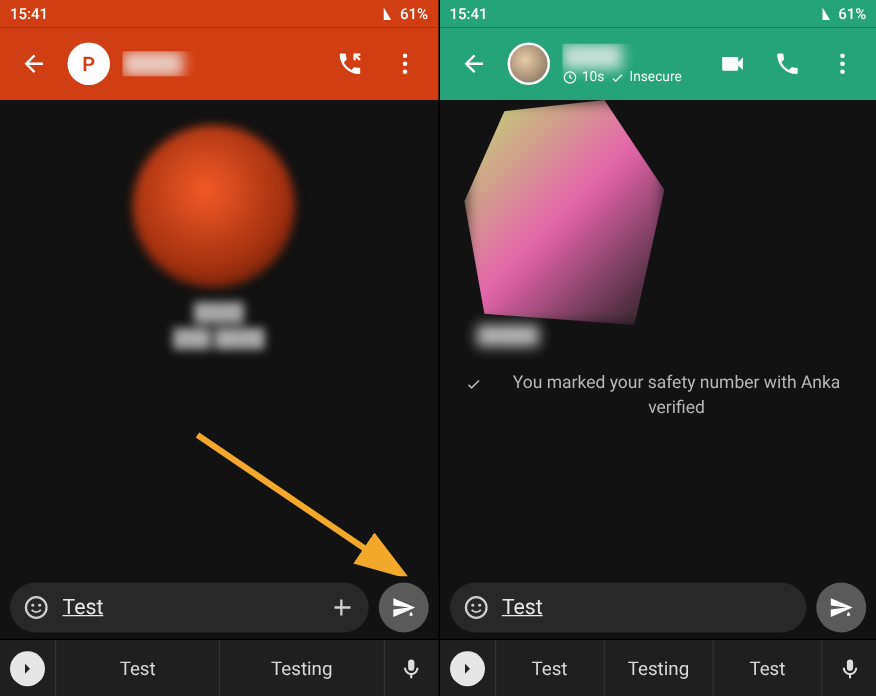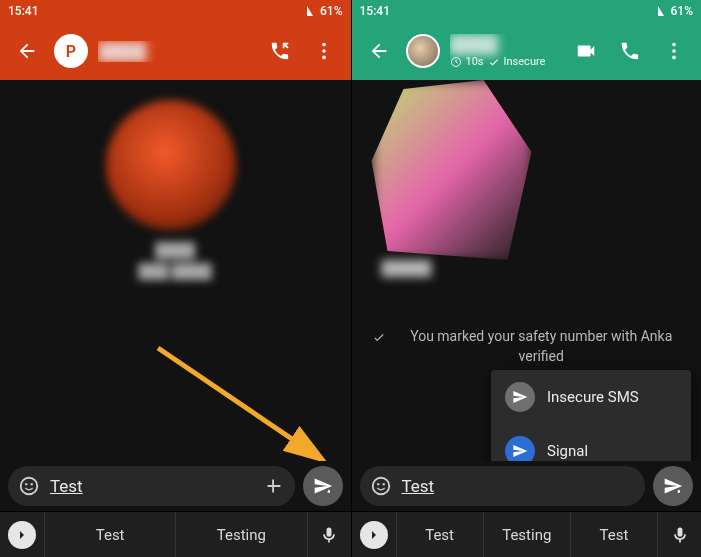--- a/index.html
+++ b/index.html
@@ -22,21 +22,21 @@
   .sub { font-size: 11px; display:flex; align-items:flex-end; gap:4px; opacity:.95; }
   .icbtn { width: 34px; height:34px; display:flex; align-items:center; justify-content:center; border-radius:50%; }
   .icbtn svg { width:22px; height:22px; fill:#fff; }
 
   .content { flex:1; position:relative; overflow:hidden; }
   .pixblock { position:absolute; filter: blur(4px); image-rendering: pixelated; }
   .px1 { top:20px; left:106px; width:130px; height:130px; border-radius:50%; background: radial-gradient(circle at 45% 40%, #f25a2a, #a2300f 60%, #3a1306 100%); }
   .pxname { position:absolute; top:160px; left:100px; width:150px; text-align:center; color:#aaa; filter:blur(4px); font-size:14px; line-height:1.5; }
   .px2 { top:0px; left:20px; width:160px; height:180px; background: linear-gradient(135deg,#b2ce72,#d46aa3,#2e2e2e); clip-path: polygon(20% 5%, 70% 0%, 100% 40%, 85% 100%, 10% 95%, 0% 45%); filter:blur(6px) contrast(1.2); }
   .px2name { position:absolute; top:180px; left:30px; width:80px; color:#bbb; filter:blur(5px); font-size:14px; }
-  .sysmsg { position:absolute; top:217px; left:20px; right:10px; text-align:center; color:#b8b8b8; font-size:14px; display:flex; gap:6px; align-items:flex-start; justify-content:center; line-height:1.4;margin-top:30px; }
+  .sysmsg { position:absolute; top:217px; left:20px; right:10px; text-align:center; color:#b8b8b8; font-size:14px; display:flex; gap:6px; align-items:flex-start; justify-content:center; line-height:1.4; }
   .sysmsg svg { flex:0 0 14px; margin-top:3px; fill:#b8b8b8; }
 
   .popup { position:absolute; right:10px; top:290px; width:200px; background:#2c2c2c; border-radius:4px; box-shadow:0 4px 14px rgba(0,0,0,.6); overflow:hidden; }
   .popup-item { display:flex; align-items:center; gap:12px; padding:12px 14px; font-size:15px; color:#eaeaea; }
   .circ { width:30px; height:30px; border-radius:50%; display:flex; align-items:center; justify-content:center; }
   .circ svg { width:16px; height:16px; fill:#fff; }
   .circ.gray { background:#6f6f6f; }
   .circ.blue { background:#2b6fd6; }
 
   .inputbar { height:50px; display:flex; align-items:center; gap:8px; padding:0 8px; background:#121212; }
@@ -210,38 +210,20 @@
     <div class="content">
       <div class="pixblock px2"></div>
       <div class="px2name">█████</div>
       <div class="sysmsg">
         <svg viewBox="0 0 24 24">
             <path d="M9 16.2l-3.5-3.5L4 14.2 9 19.2 20 8.2l-1.5-1.5z"></path>
           </svg>
         <span>You marked your safety number with Anka verified</span>
       </div>
 
-      <div class="popup">
-        <div class="popup-item">
-          <div class="circ gray">
-              <svg viewBox="0 0 24 24">
-                <path d="M2 21l21-9L2 3v7l15 2-15 2z"></path>
-              </svg>
-            </div>
-          <span>Insecure SMS</span>
-        </div>
-        <div class="popup-item">
-          <div class="circ blue">
-              <svg viewBox="0 0 24 24">
-                <path d="M2 21l21-9L2 3v7l15 2-15 2z"></path>
-              </svg>
-            </div>
-          <span>Signal</span>
-        </div>
-      </div>
     </div>
 
     <div class="inputbar">
       <div class="pill">
         <svg viewBox="0 0 24 24">
             <circle cx="12" cy="12" r="9" fill="none" stroke="#cfcfcf" stroke-width="2"></circle>
             <circle cx="9" cy="10" r="1.3"></circle>
             <circle cx="15" cy="10" r="1.3"></circle>
             <path d="M8 14c1 1.5 2.5 2 4 2s3-.5 4-2" fill="none" stroke="#cfcfcf" stroke-width="1.6"></path>
           </svg>

